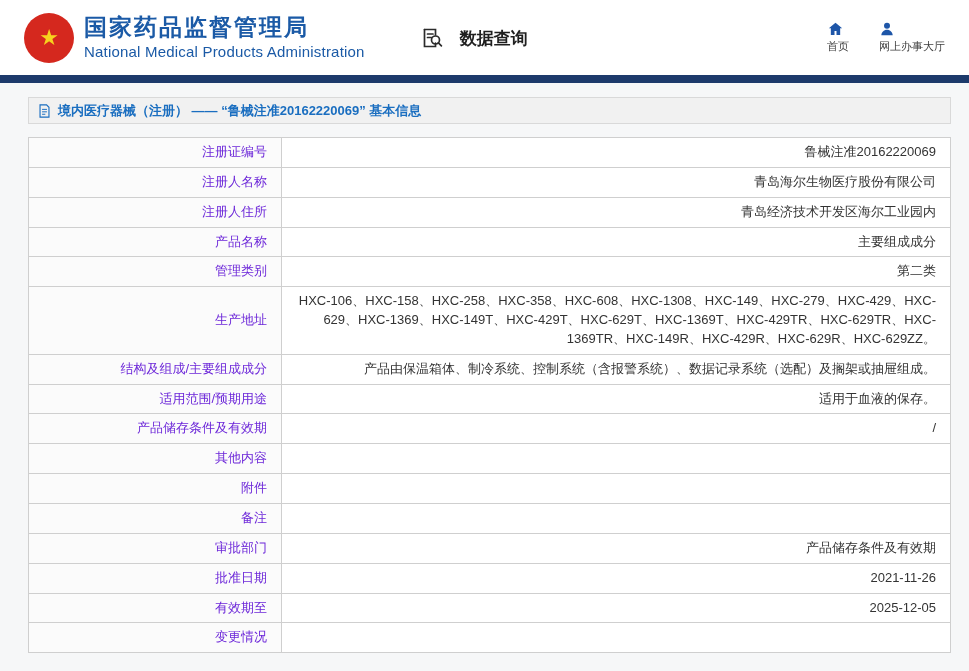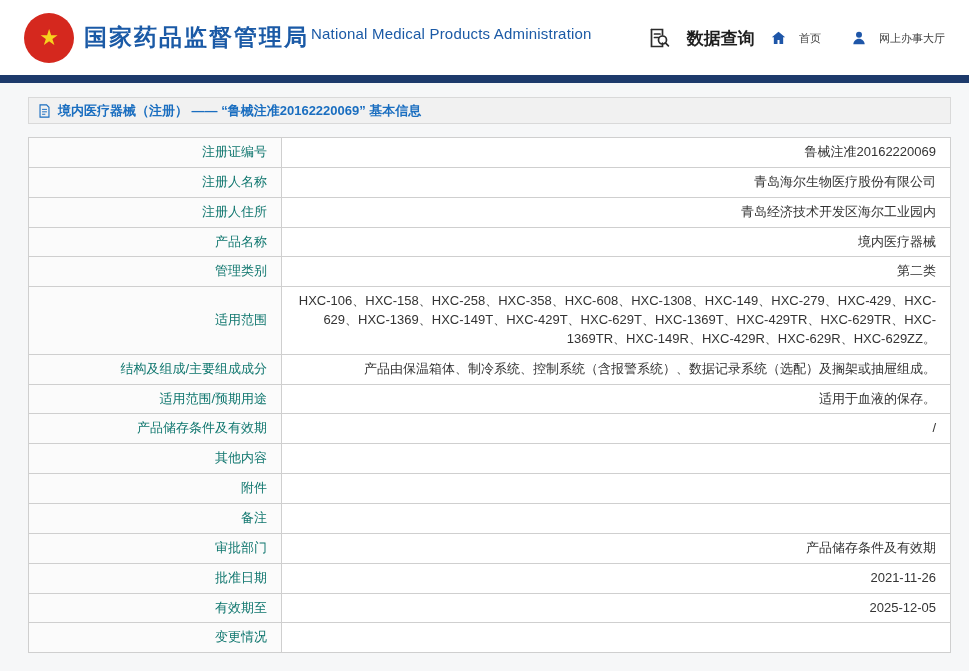--- a/index.html
+++ b/index.html
@@ -23,21 +23,21 @@
   .emblem {
     width: 50px; height: 50px;
     background: #d5281e;
     border-radius: 50%;
     display: flex; align-items: center; justify-content: center;
     color: #f7d31e;
     font-size: 22px;
     line-height: 1;
     flex: 0 0 auto;
   }
-  .brand-text { display: flex; flex-direction: row; gap: 2px; }
+  .brand-text { display: flex; flex-direction: column; gap: 2px; }
   .brand-zh {
     color: #1b5aa6;
     font-size: 23px;
     font-weight: 700;
     letter-spacing: 2px;
     line-height: 1.1;
   }
   .brand-en {
     color: #1b5aa6;
     font-size: 15px;
@@ -52,21 +52,21 @@
     font-size: 17px;
     font-weight: 700;
     color: #1f1f1f;
   }
   .header-nav {
     margin-left: auto;
     display: flex;
     gap: 30px;
   }
   .nav-item {
-    display: flex; flex-direction: row; align-items: flex-end; gap: 12px;
+    display: flex; flex-direction: column; align-items: flex-start; gap: 2px;
     cursor: pointer;
   }
   .nav-item .nav-label { font-size: 11px; color: #3d3d3d; }
 
   
   .top-bar { height: 8px; background: #1d3a6b; width: 100%; }
 
   
   .main {
     height: 588px;
@@ -98,21 +98,21 @@
   table.info-table th, table.info-table td {
     border: 1px solid #cfcfcf;
     padding: 5px 14px;
     line-height: 1.45;
     vertical-align: middle;
   }
   table.info-table th {
     width: 253px;
     text-align: right;
     font-weight: 400;
-    color: #0f766e;
+    color: #6d28d9;
     background: #fbfbfb;
     white-space: nowrap;
   }
   table.info-table td {
     text-align: right;
     color: #333;
   }
   .icon-svg { display: block; }
 </style>
 </head>
@@ -187,28 +187,28 @@
         <tr>
           <th>注册人名称</th>
           <td>青岛海尔生物医疗股份有限公司</td>
         </tr>
         <tr>
           <th>注册人住所</th>
           <td>青岛经济技术开发区海尔工业园内</td>
         </tr>
         <tr>
           <th>产品名称</th>
-          <td>境内医疗器械</td>
+          <td>主要组成成分</td>
         </tr>
         <tr>
           <th>管理类别</th>
           <td>第二类</td>
         </tr>
         <tr>
-          <th>适用范围</th>
+          <th>生产地址</th>
           <td>HXC-106、HXC-158、HXC-258、HXC-358、HXC-608、HXC-1308、HXC-149、HXC-279、HXC-429、HXC-629、HXC-1369、HXC-149T、HXC-429T、HXC-629T、HXC-1369T、HXC-429TR、HXC-629TR、HXC-1369TR、HXC-149R、HXC-429R、HXC-629R、HXC-629ZZ。</td>
         </tr>
         <tr>
           <th>结构及组成/主要组成成分</th>
           <td>产品由保温箱体、制冷系统、控制系统（含报警系统）、数据记录系统（选配）及搁架或抽屉组成。</td>
         </tr>
         <tr>
           <th>适用范围/预期用途</th>
           <td>适用于血液的保存。</td>
         </tr>

